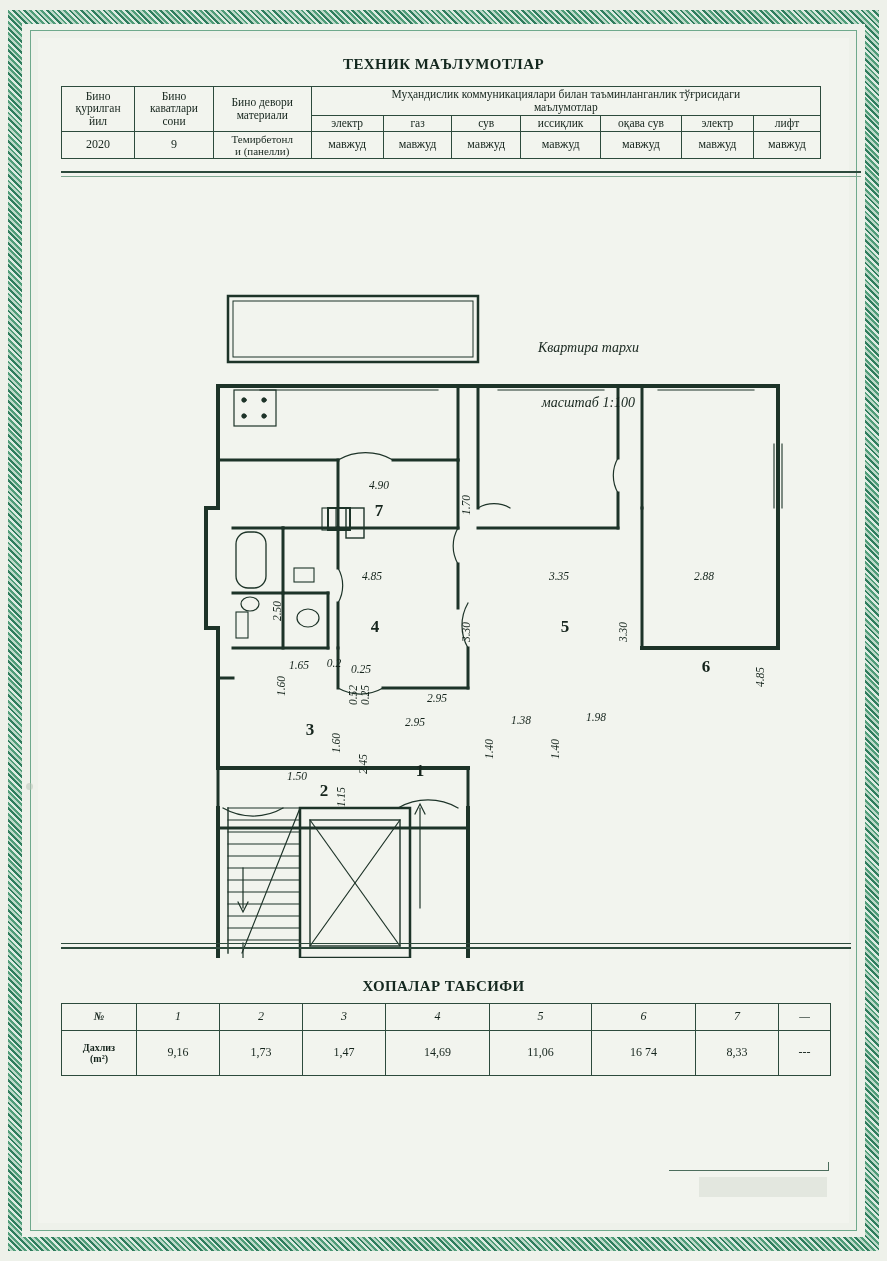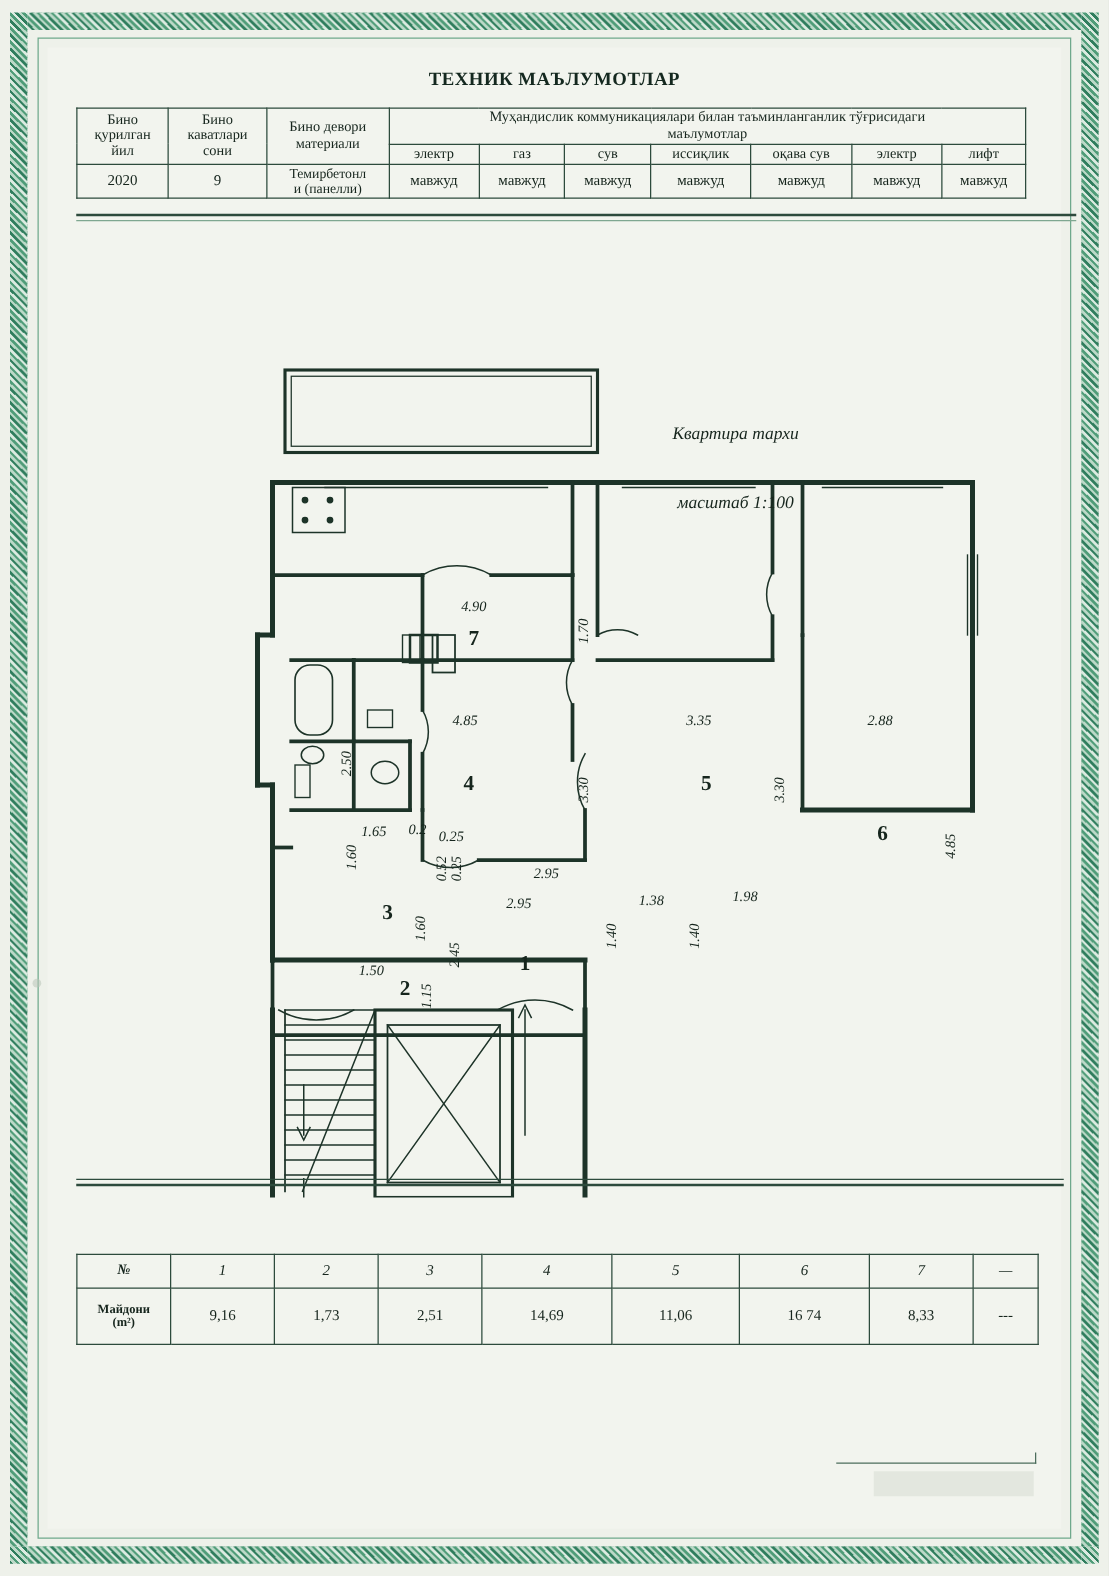--- a/index.html
+++ b/index.html
@@ -367,40 +367,41 @@
       </svg>
 
       <div class="scale-note">
         <div>Квартира тархи</div>
         <div>масштаб 1:100</div>
       </div>
     </div>
 
     <div class="rule-top"></div>
 
+    <div class="doc-title title-rooms">ХОПАЛАР ТАБСИФИ</div>
 
     <table class="rooms-table">
       <tbody>
           <tr class="numrow">
         <td class="rowhead" style="width:72px">№</td>
         <td>1</td>
         <td>2</td>
         <td>3</td>
         <td>4</td>
         <td>5</td>
         <td>6</td>
         <td>7</td>
         <td>—</td>
       </tr>
       <tr class="arearow">
-        <td class="small" style="white-space:pre-line">Майдони
+        <td class="small" style="white-space:pre-line">Дахлиз
 (m²)</td>
         <td>9,16</td>
         <td>1,73</td>
-        <td>2,51</td>
+        <td>1,47</td>
         <td>14,69</td>
         <td>11,06</td>
         <td>16 74</td>
         <td>8,33</td>
         <td>---</td>
       </tr>
     </tbody>
       </table>
 
     <div class="ghost-line"></div>

